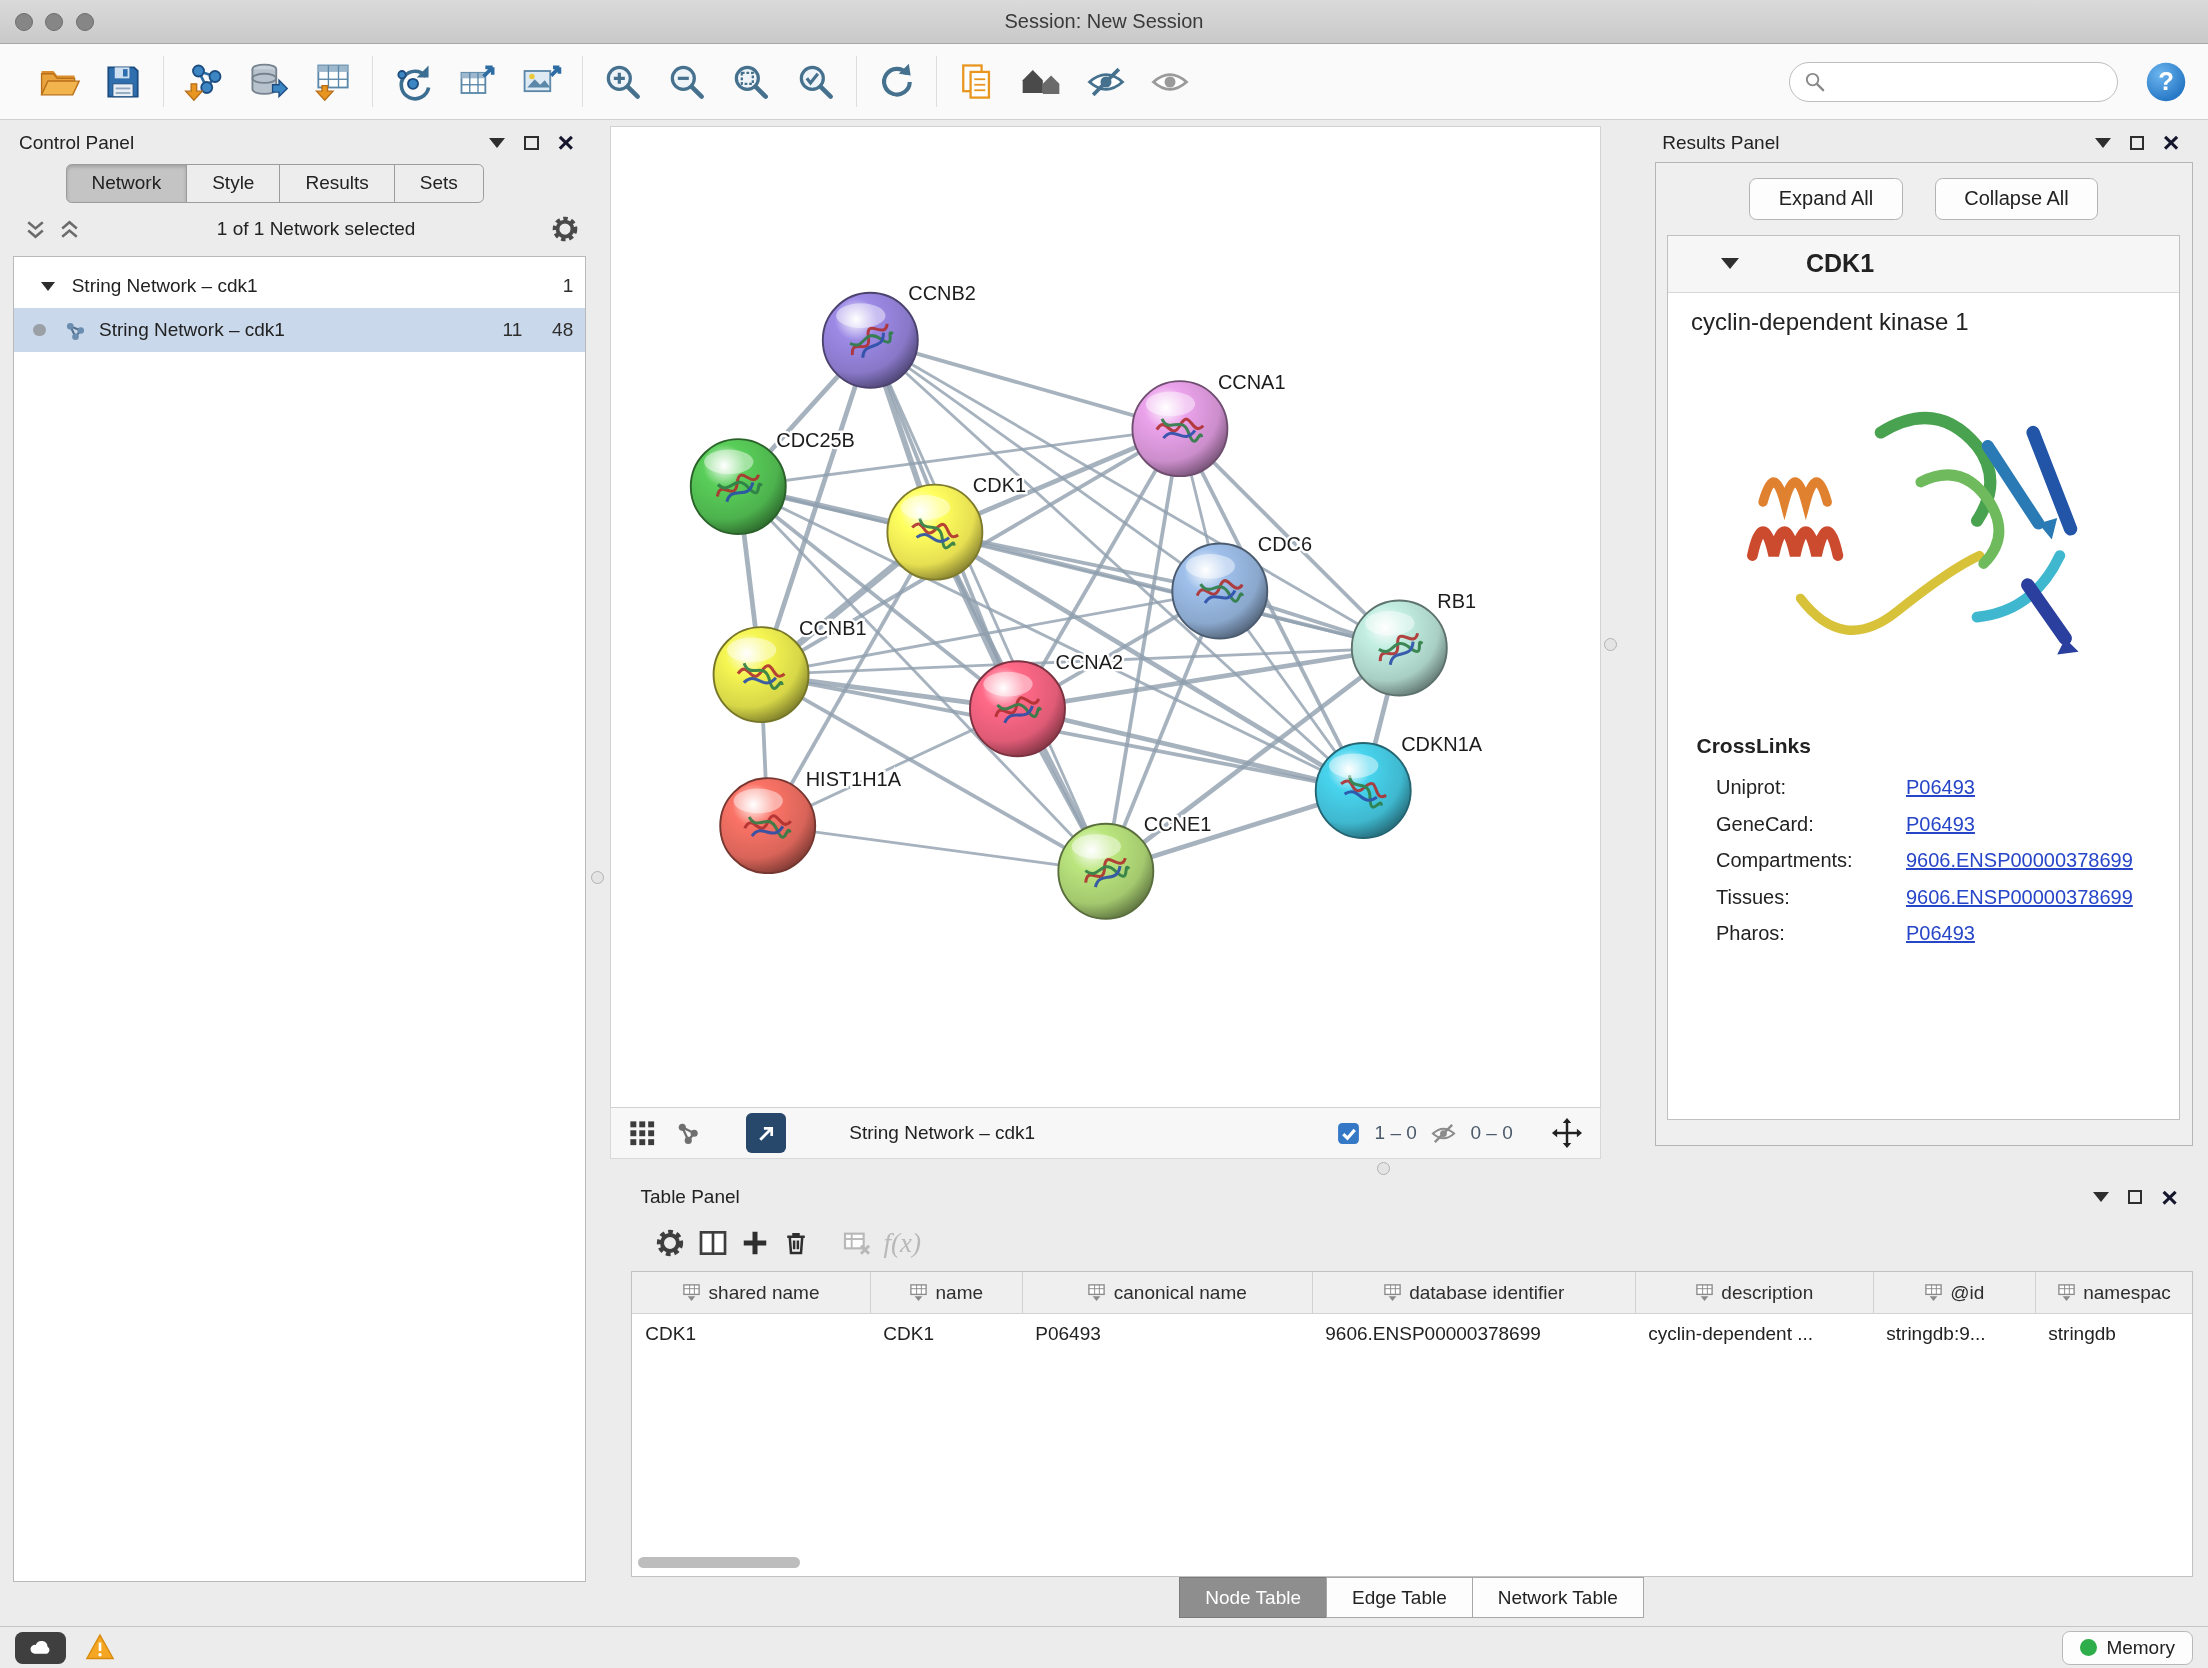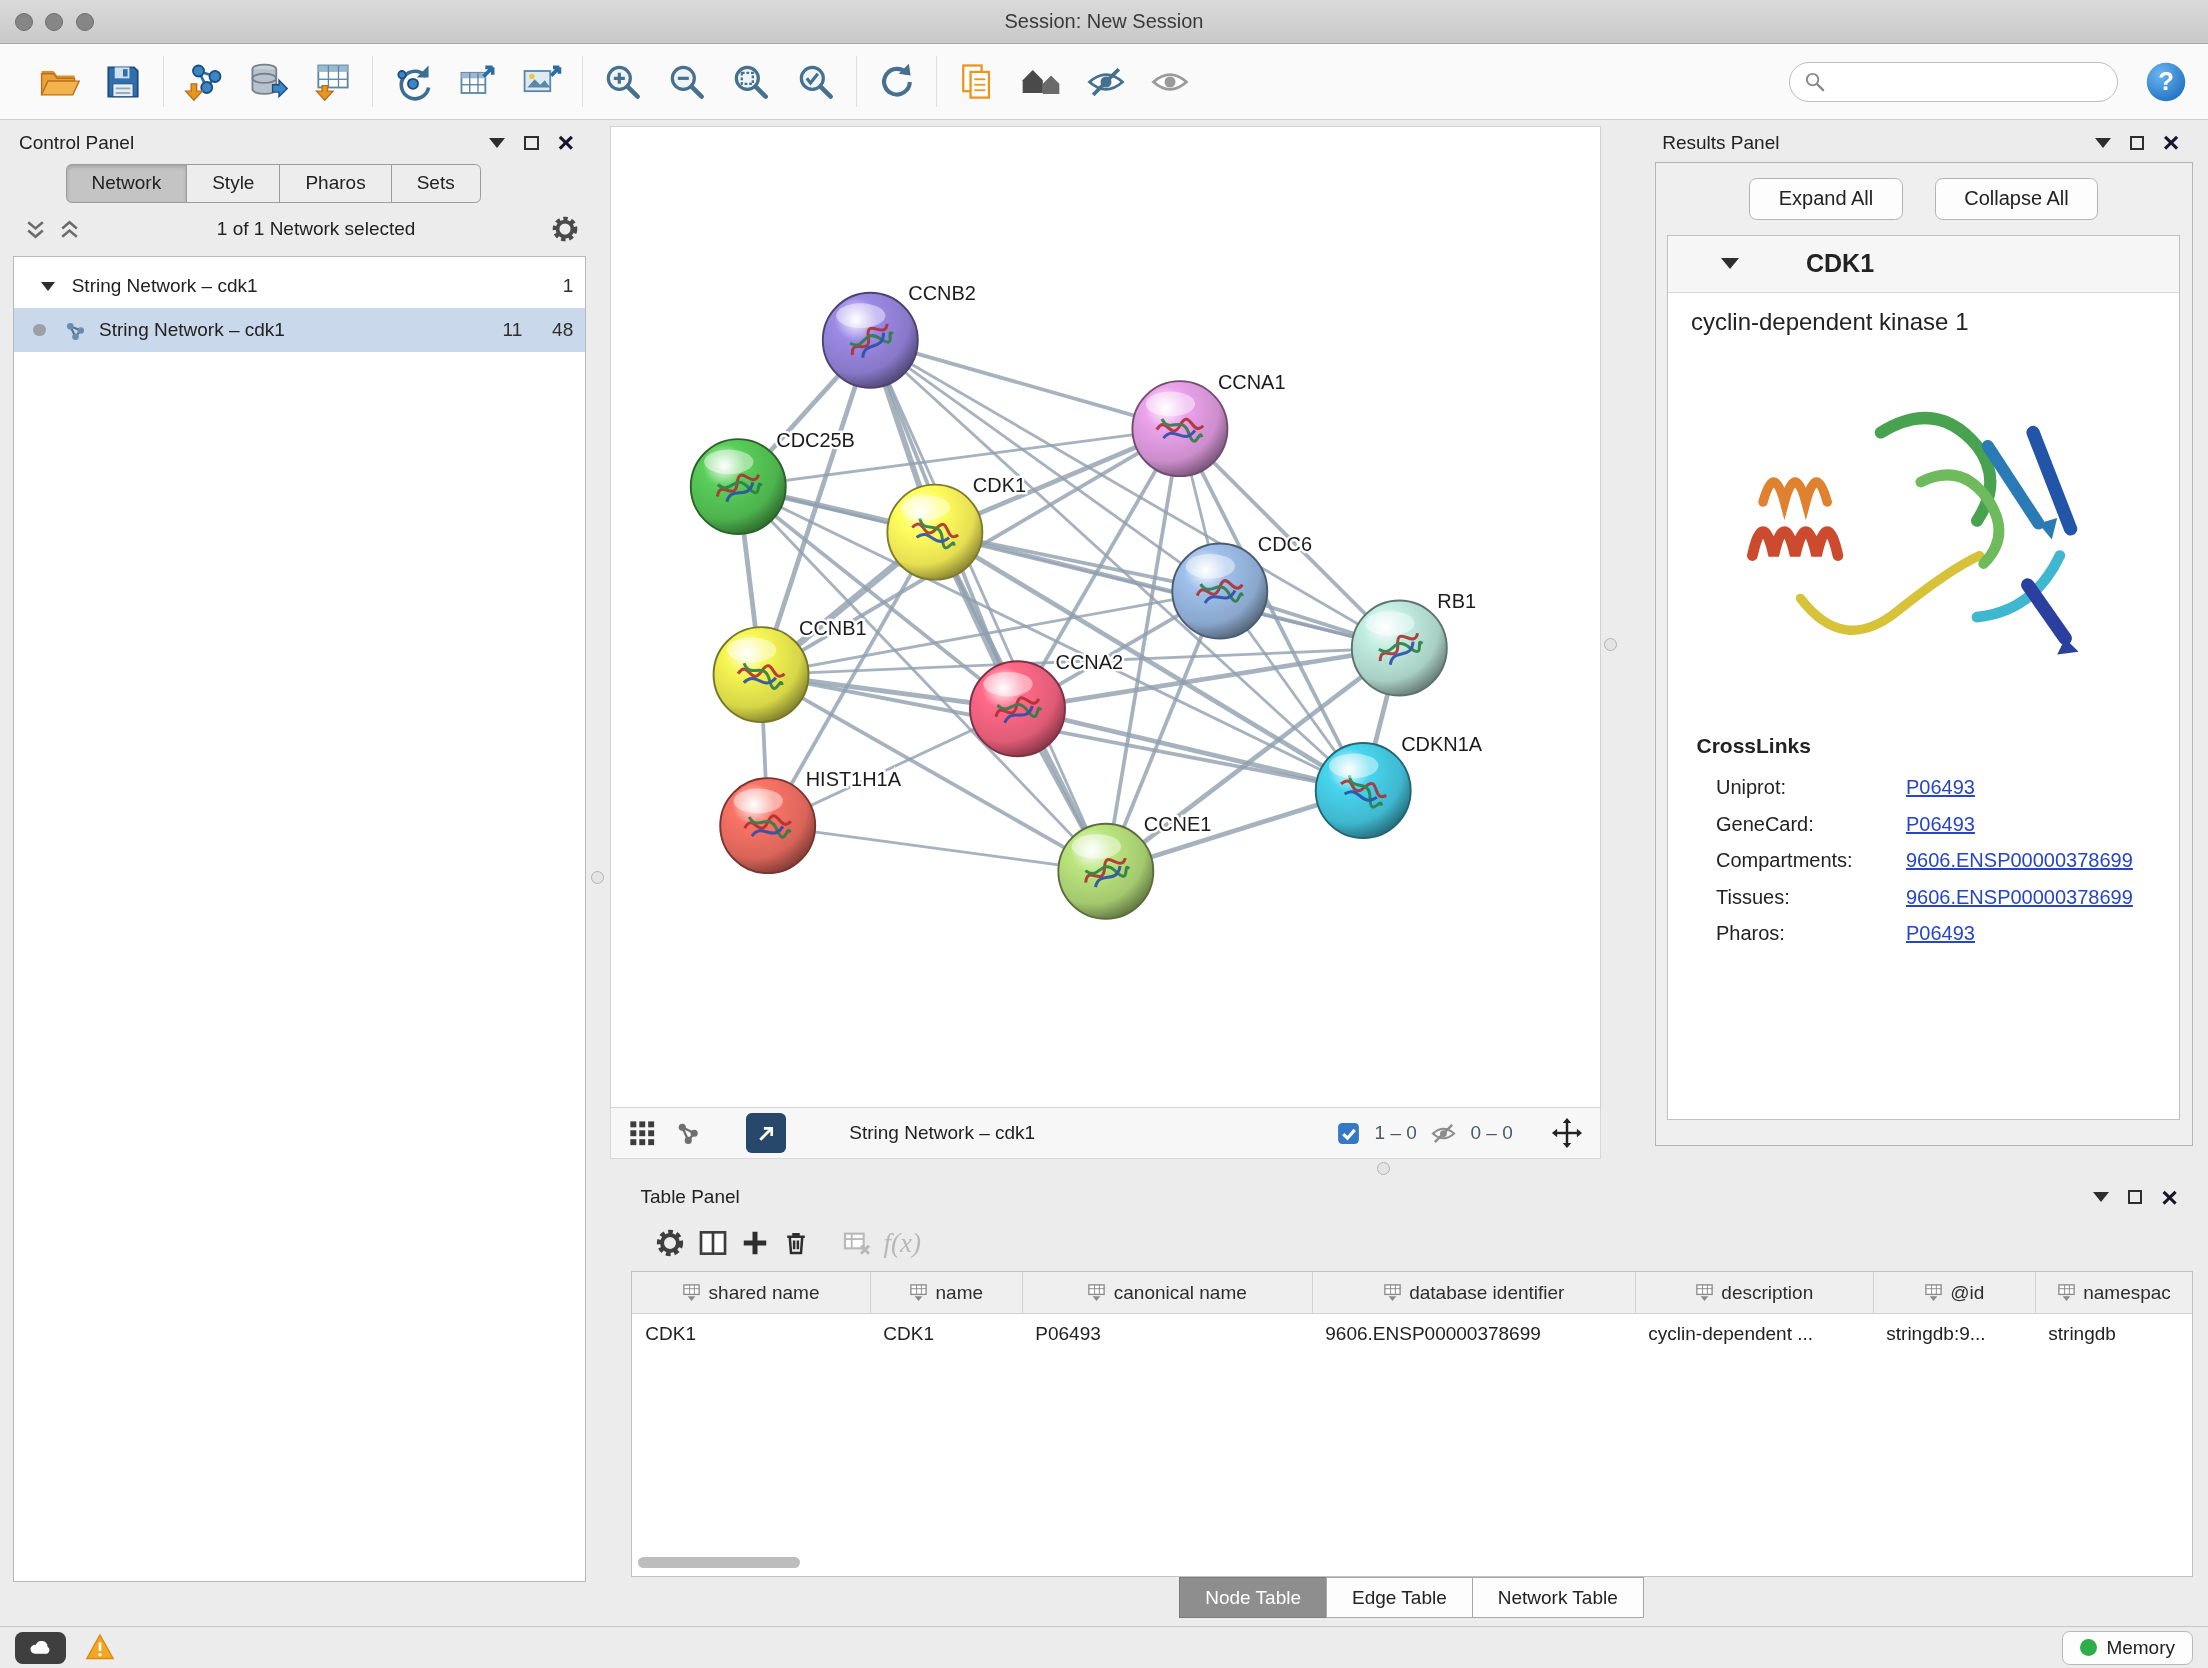--- a/index.html
+++ b/index.html
@@ -324,21 +324,21 @@
         <span class="panel-title">Control Panel</span>
         <span class="ph-icons">
           <span class="tri-down"></span>
           <span class="ph-box"></span>
           <span class="ph-close">×</span>
         </span>
       </div>
       <div class="cp-tabs">
         <span class="cp-tab active">Network</span>
         <span class="cp-tab">Style</span>
-        <span class="cp-tab">Pharos</span>
+        <span class="cp-tab">Results</span>
         <span class="cp-tab">Sets</span>
       </div>
       <div class="cp-subheader">
         <span class="chevs">
           <svg width="25" height="25" viewBox="0 0 24 24" fill="none" stroke="#6b6b6b" stroke-width="2.4">
               <path d="M5 5l7 6 7-6"></path>
               <path d="M5 13l7 6 7-6"></path>
             </svg>
           <svg width="25" height="25" viewBox="0 0 24 24" fill="none" stroke="#6b6b6b" stroke-width="2.4">
               <path d="M5 11l7-6 7 6"></path>

